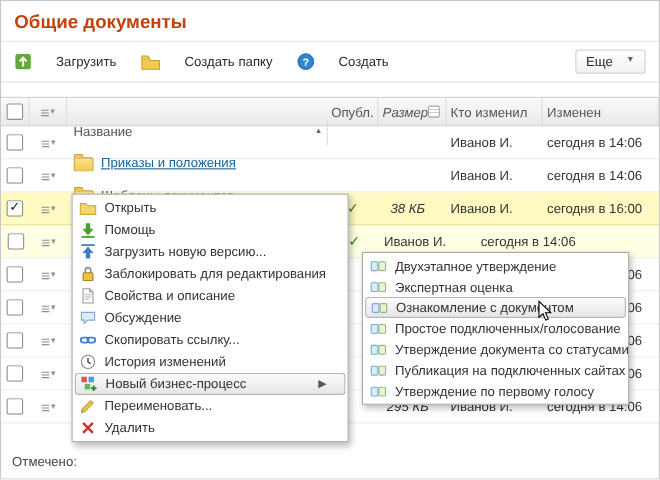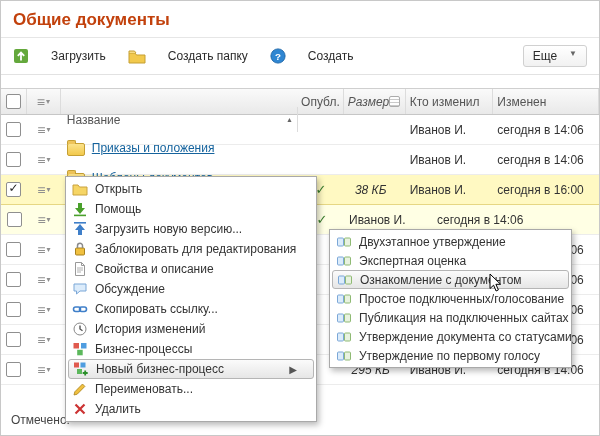--- a/index.html
+++ b/index.html
@@ -396,30 +396,20 @@
     </div>
     <div class="mi">
       <span class="ico">
           <svg width="16" height="16" viewBox="0 0 16 16">
             <circle cx="8" cy="8" r="6" fill="#fff" stroke="#888"></circle>
             <path d="M8 4.5V8l2.5 1.8" fill="none" stroke="#555" stroke-width="1.4"></path>
           </svg>
         </span>
       <span class="lbl">История изменений</span>
     </div>
-    <div class="mi">
-      <span class="ico">
-          <svg width="16" height="16" viewBox="0 0 16 16">
-            <rect x="1.5" y="2" width="5.5" height="5.5" fill="#e05a4e"></rect>
-            <rect x="9" y="2" width="5.5" height="5.5" fill="#4f9de0"></rect>
-            <rect x="5.2" y="8.8" width="5.5" height="5.5" fill="#5cb85c"></rect>
-          </svg>
-        </span>
-      <span class="lbl">Бизнес-процессы</span>
-    </div>
     <div class="mi hl">
       <span class="ico">
           <svg width="16" height="16" viewBox="0 0 16 16">
             <rect x="1" y="1.5" width="5" height="5" fill="#e05a4e"></rect>
             <rect x="7.5" y="1.5" width="5" height="5" fill="#4f9de0"></rect>
             <rect x="4" y="8" width="5" height="5" fill="#5cb85c"></rect>
             <path d="M12.2 9.5v5M9.7 12h5" stroke="#2a8f2a" stroke-width="1.8"></path>
           </svg>
         </span>
       <span class="lbl">Новый бизнес-процесс</span>
@@ -480,30 +470,30 @@
         </span>
       <span class="lbl">Простое подключенных/голосование</span>
     </div>
     <div class="mi">
       <span class="ico">
           <svg width="16" height="16" viewBox="0 0 16 16">
             <rect x="1.5" y="4" width="6" height="8" rx="1" fill="#dcecfb" stroke="#7ba7d7"></rect>
             <rect x="8.5" y="4" width="6" height="8" rx="1" fill="#e8f2e0" stroke="#8fba74"></rect>
           </svg>
         </span>
+      <span class="lbl">Утверждение документа со статусами</span>
+    </div>
+    <div class="mi">
+      <span class="ico">
+          <svg width="16" height="16" viewBox="0 0 16 16">
+            <rect x="1.5" y="4" width="6" height="8" rx="1" fill="#dcecfb" stroke="#7ba7d7"></rect>
+            <rect x="8.5" y="4" width="6" height="8" rx="1" fill="#e8f2e0" stroke="#8fba74"></rect>
+          </svg>
+        </span>
       <span class="lbl">Публикация на подключенных сайтах</span>
-    </div>
-    <div class="mi">
-      <span class="ico">
-          <svg width="16" height="16" viewBox="0 0 16 16">
-            <rect x="1.5" y="4" width="6" height="8" rx="1" fill="#dcecfb" stroke="#7ba7d7"></rect>
-            <rect x="8.5" y="4" width="6" height="8" rx="1" fill="#e8f2e0" stroke="#8fba74"></rect>
-          </svg>
-        </span>
-      <span class="lbl">Утверждение документа со статусами</span>
     </div>
     <div class="mi">
       <span class="ico">
           <svg width="16" height="16" viewBox="0 0 16 16">
             <rect x="1.5" y="4" width="6" height="8" rx="1" fill="#dcecfb" stroke="#7ba7d7"></rect>
             <rect x="8.5" y="4" width="6" height="8" rx="1" fill="#e8f2e0" stroke="#8fba74"></rect>
           </svg>
         </span>
       <span class="lbl">Утверждение по первому голосу</span>
     </div>

